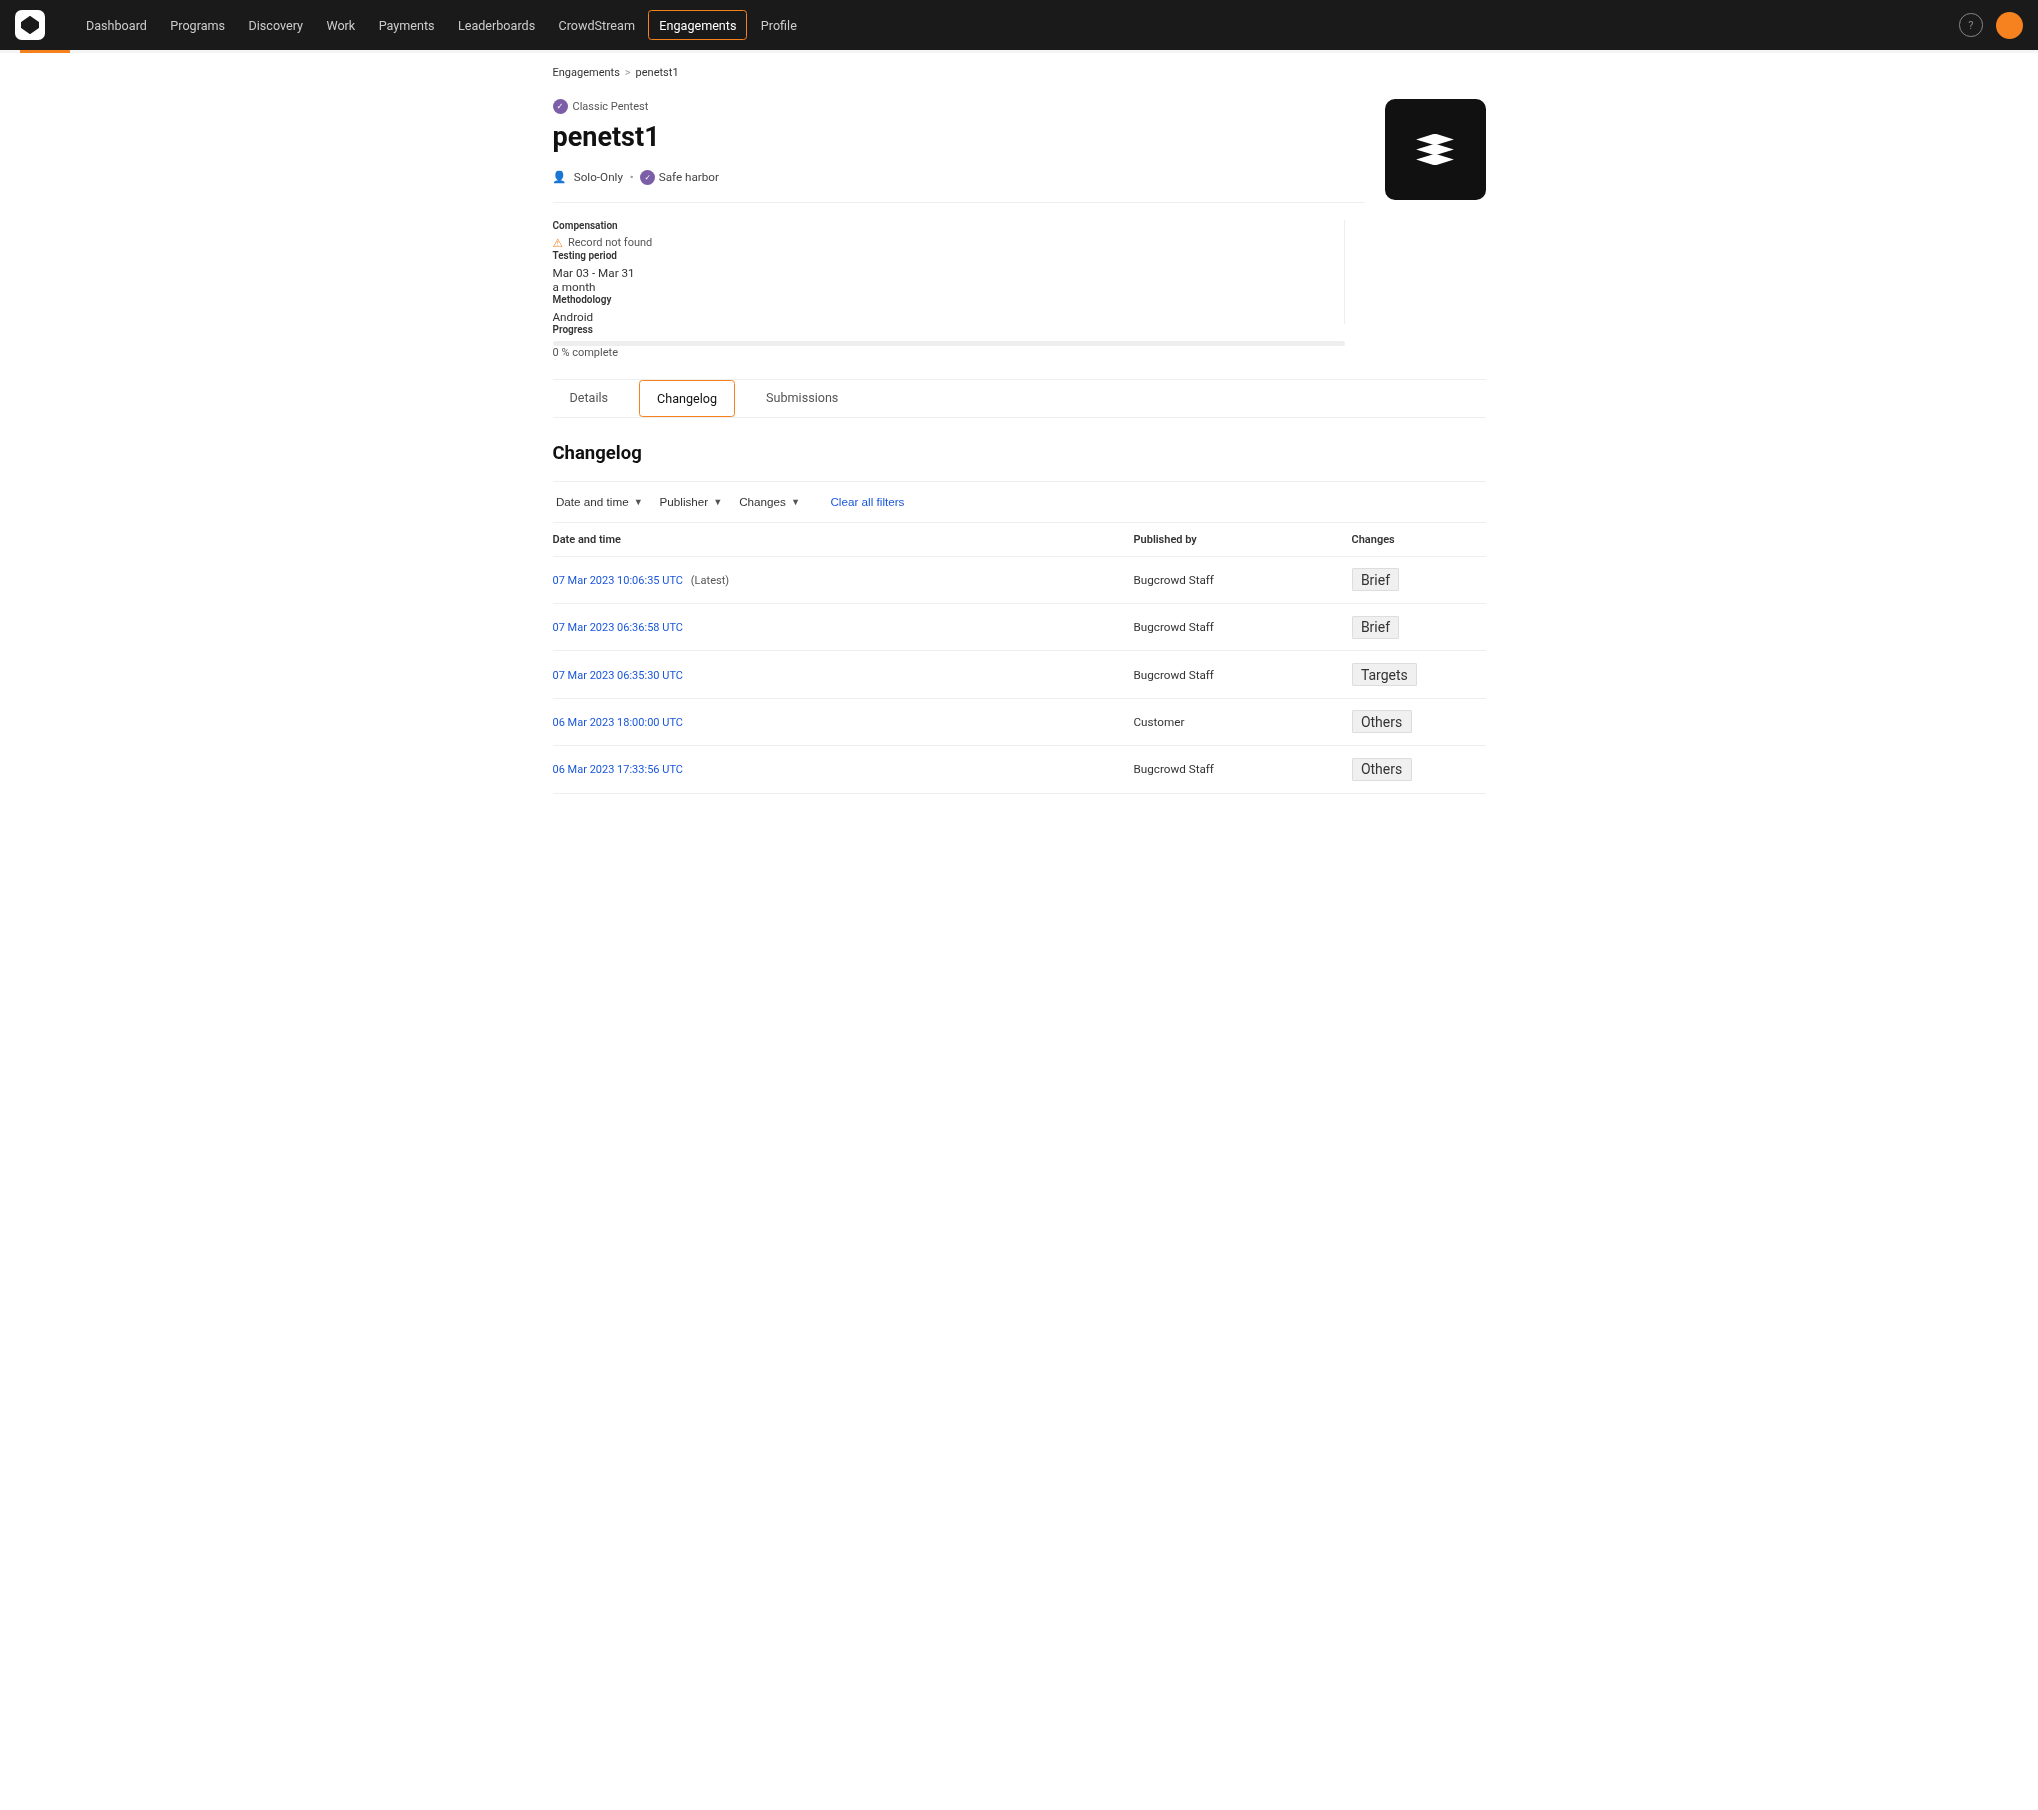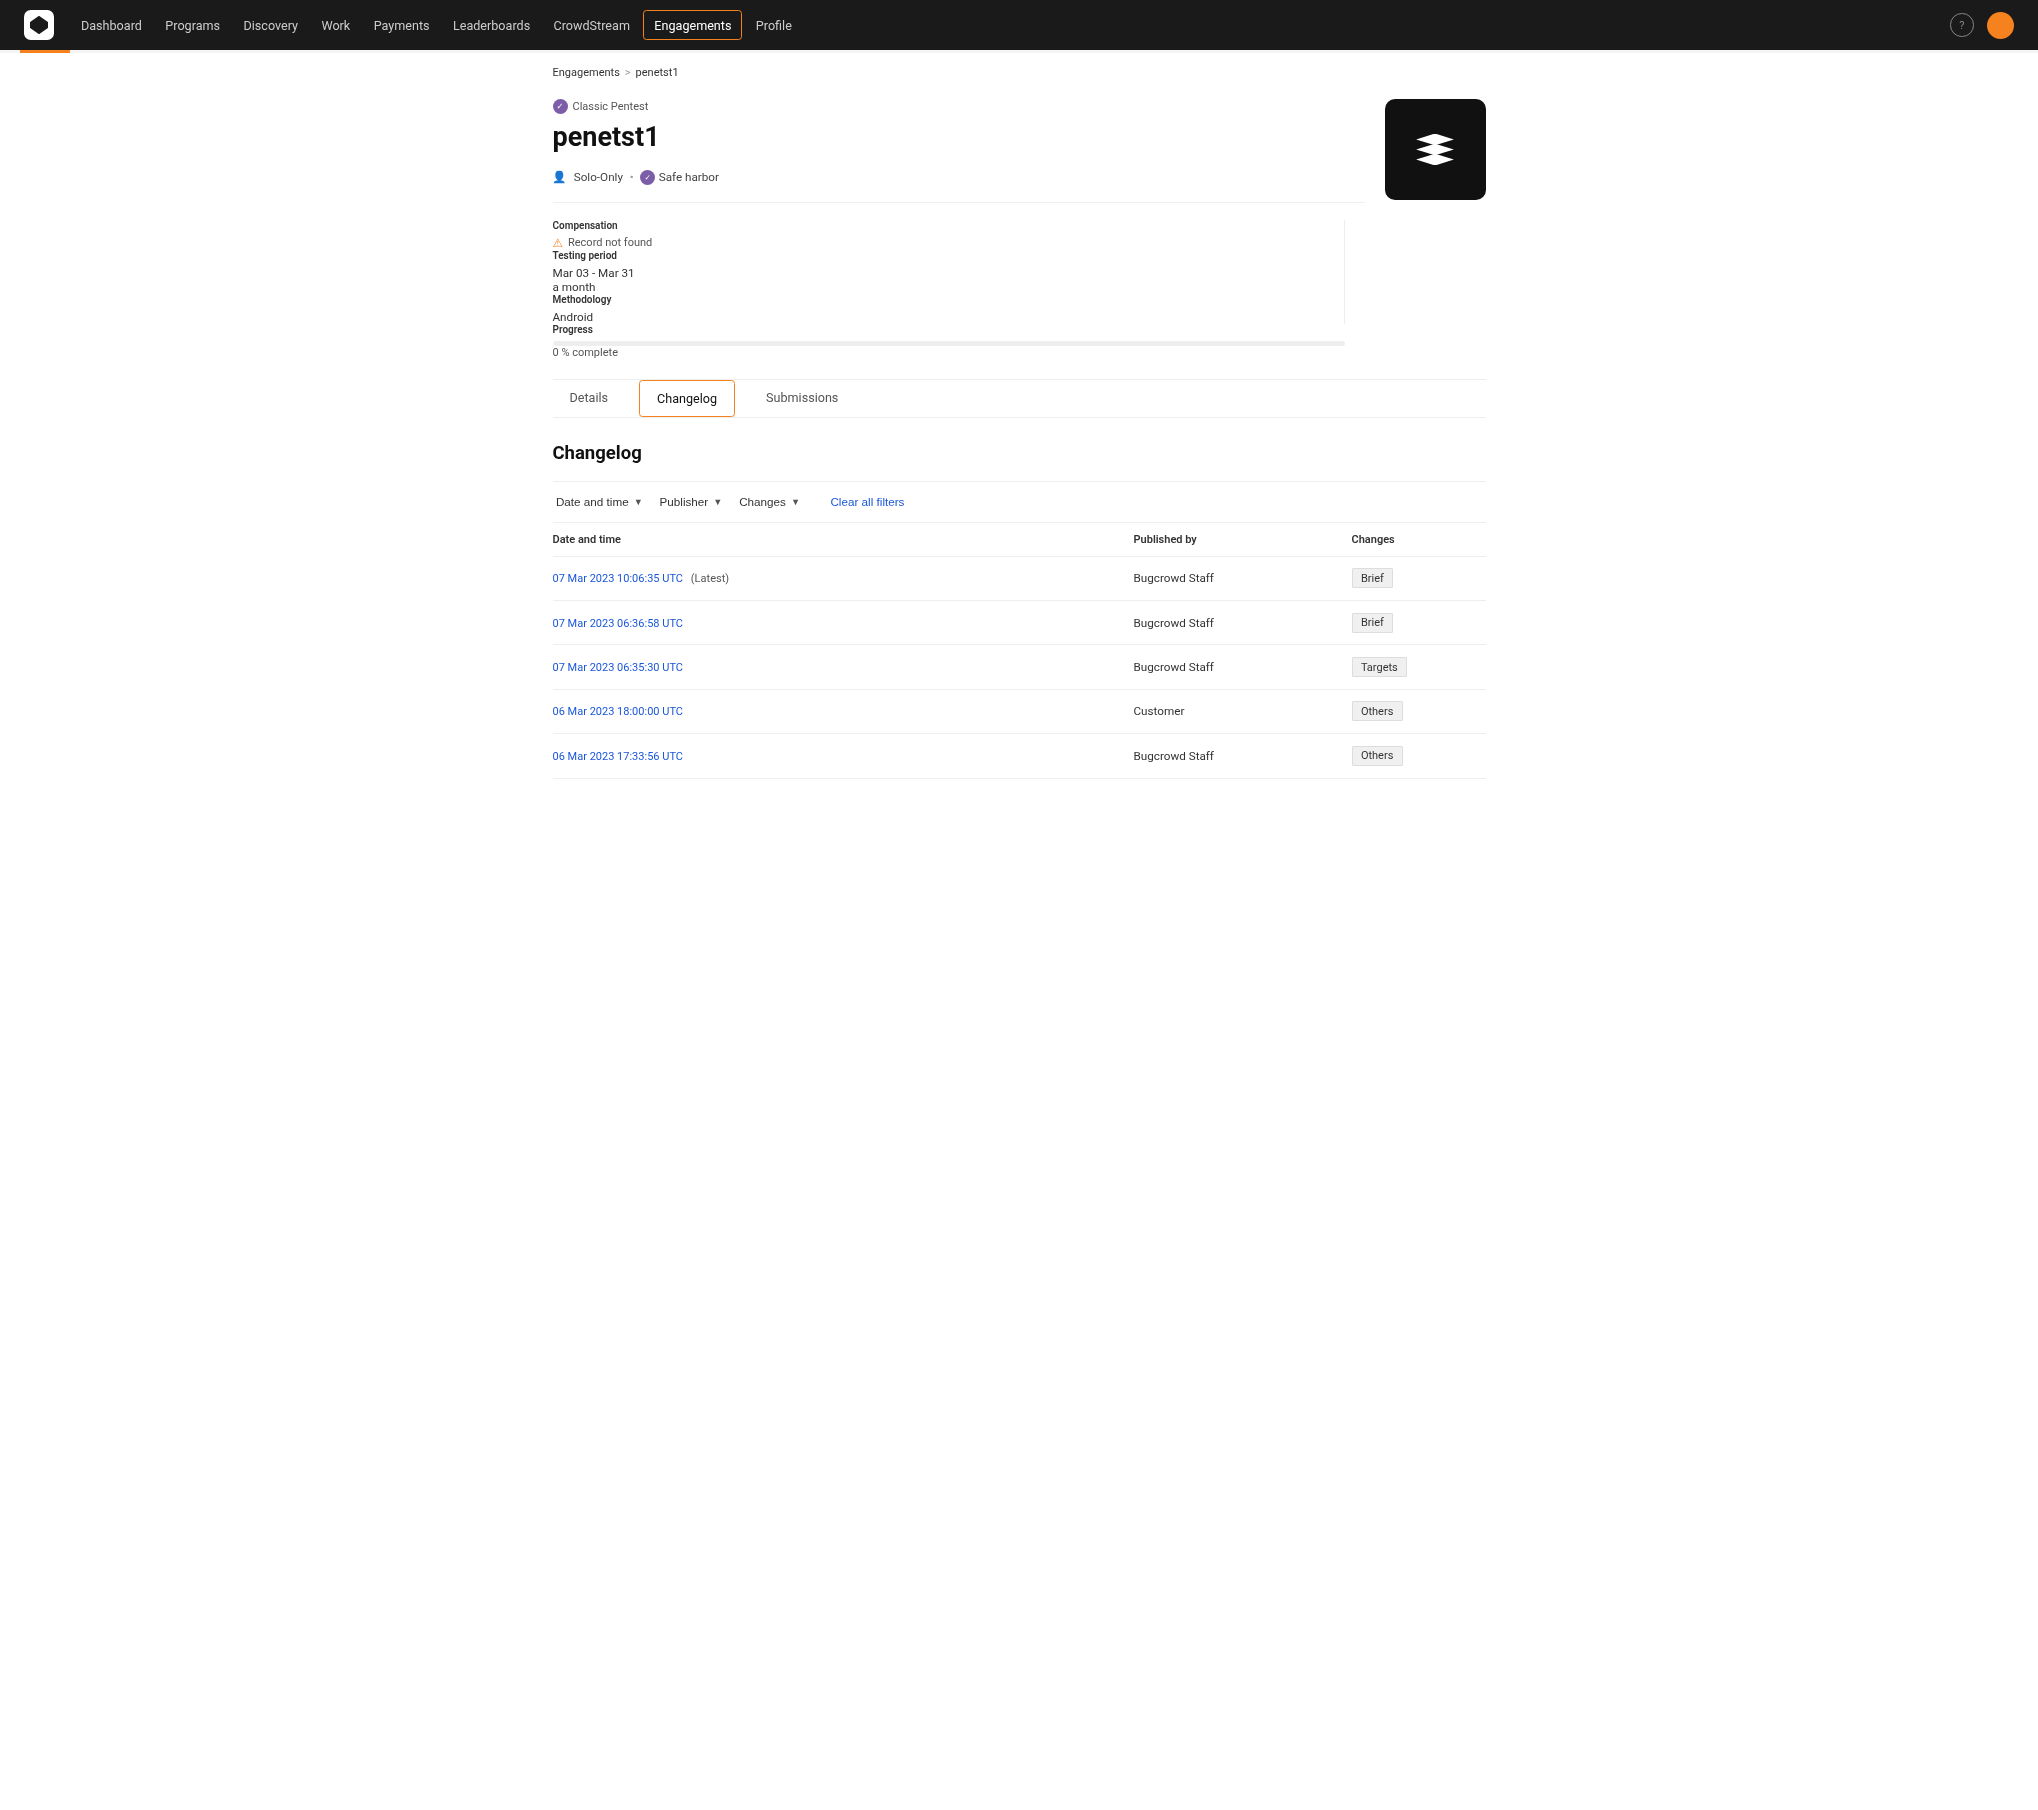--- a/index.html
+++ b/index.html
@@ -1,19 +1,19 @@
 <!DOCTYPE html>
 <html style="font-size:13.4px"><head>
   <meta charset="utf-8">
   <style>
     * { box-sizing: border-box; margin: 0; padding: 0; }
     body { font-family: -apple-system, BlinkMacSystemFont, 'Segoe UI', Roboto, sans-serif; background: #f5f5f5; color: #222; }
 
     
-    .nav { background: #1a1a1a; display: flex; align-items: center; padding: 0 24px; height: 50px; gap: 0; justify-content: center; }
+    .nav { background: #1a1a1a; display: flex; align-items: center; padding: 0 15px; height: 50px; gap: 14px; justify-content: center; }
     .nav-logo { width: 30px; height: 30px; background: white; border-radius: 6.7px; display: flex; align-items: center; justify-content: center; margin-right: 17px; flex-shrink: 0; }
     .nav-logo-inner { width: 18.5px; height: 18.5px; background: #1a1a1a; clip-path: polygon(50% 0%, 100% 35%, 100% 65%, 50% 100%, 0% 65%, 0% 35%); }
     .nav-items { display: flex; align-items: center; gap: 3.4px; flex: 1; }
     .nav-item { color: #ccc; font-size: 12.6px; padding: 6.7px 10px; cursor: pointer; border-radius: 3.4px; text-decoration: none; white-space: nowrap; }
     .nav-item.active { color: white; border: 1.7px solid #f5821f; border-radius: 3.4px; }
     .nav-right { display: flex; align-items: center; gap: 13.4px; margin-left: auto; }
     .nav-help { width: 23.5px; height: 23.5px; border-radius: 50%; border: 1.7px solid #888; display: flex; align-items: center; justify-content: center; color: #888; font-size: 11px; }
     .nav-avatar { width: 27px; height: 27px; border-radius: 50%; background: #f5821f; }
 
     
@@ -87,21 +87,21 @@
     .clear-filters { color: #1a56db; font-size: 11.7px; cursor: pointer; background: none; border: none; margin-left: 17px; }
 
     
     .changelog-table { width: 100%; }
     .table-header { display: grid; grid-template-columns: 1fr 218px 134px; padding: 10px 0; border-bottom: 0.8px solid #eee; }
     .table-header-cell { font-size: 11px; font-weight: 600; color: #333; }
     .table-row { display: grid; grid-template-columns: 1fr 218px 134px; padding: 11.7px 0; border-bottom: 0.8px solid #eee; align-items: center; }
     .table-cell { font-size: 11.7px; color: #333; }
     .date-link { color: #1a56db; text-decoration: none; cursor: pointer; font-size: 11px; }
     .latest-badge { display: inline; font-size: 11px; color: #555; margin-left: 5px; }
-    .change-badge { display: inline-block; background: #f0f0f0; color: #333; font-size: 11px; padding: 2.5px 8.4px; border-radius: 1px; border: 0.8px solid #ddd; }
+    .change-badge { display: inline-block; background: #f0f0f0; color: #333; font-size: 14px; padding: 2.5px 8.4px; border-radius: 1px; border: 0.8px solid #ddd; }
   </style>
 </head>
 <body>
 
 <nav>
   <div class="nav">
     <div class="nav-logo">
       <div class="nav-logo-inner"></div>
     </div>
     <div class="nav-items">

